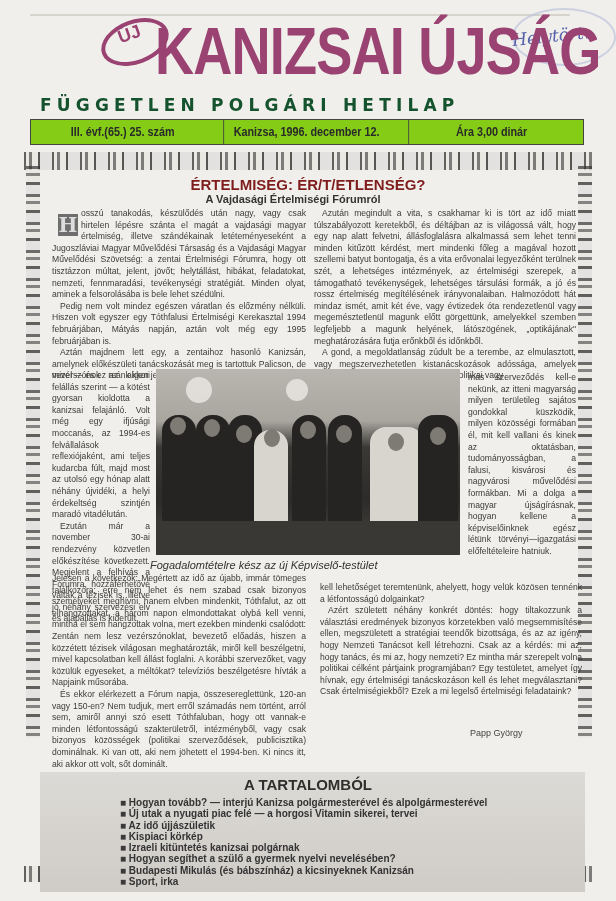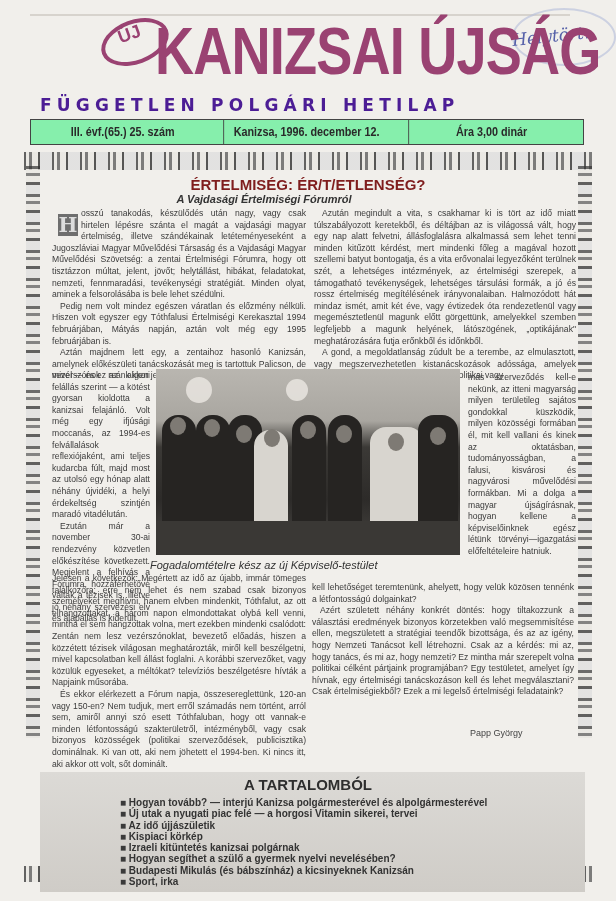--- a/index.html
+++ b/index.html
@@ -3,28 +3,28 @@
 <meta charset="utf-8">
 <style>
   html,body{margin:0;padding:0;}
   body{width:616px;height:901px;background:#f1efeb;position:relative;overflow:hidden;font-family:"Liberation Sans",sans-serif;color:#2a2a2a;}
   .ghost{position:absolute;left:30px;top:14px;width:540px;height:6px;border-top:2px solid #d7d3cd;}
   .stamp{position:absolute;left:512px;top:8px;width:100px;height:54px;border:2px solid #b9c0dc;border-radius:50%;opacity:.65;}
   .sig{position:absolute;left:512px;top:26px;font-family:"DejaVu Serif",serif;font-style:italic;font-size:17px;color:#5560a8;transform:rotate(-6deg);}
   .logo-oval{position:absolute;left:100px;top:20px;width:62px;height:36px;border:4px solid #9a4272;border-radius:50%;transform:rotate(-20deg);}
   .logo-uj{position:absolute;left:118px;top:24px;font-family:"Liberation Sans",sans-serif;font-weight:bold;font-size:18px;color:#9a4272;transform:rotate(-20deg);}
   .mast{position:absolute;left:155px;top:18px;font-family:"Liberation Sans Narrow","Liberation Sans",sans-serif;font-weight:bold;font-size:66px;letter-spacing:-1px;color:#9a4272;transform:scaleX(.82);transform-origin:left top;line-height:1;white-space:nowrap;}
-  .sub{position:absolute;left:40px;top:95px;width:530px;font-family:"DejaVu Sans",sans-serif;font-weight:bold;font-size:17px;letter-spacing:5.2px;color:#4c1d95;white-space:nowrap;}
-  .info{position:absolute;left:30px;top:119px;width:552px;height:24px;border:1.5px solid #444;display:flex;background:#86efac;}
+  .sub{position:absolute;left:40px;top:95px;width:530px;font-family:"DejaVu Sans",sans-serif;font-weight:bold;font-size:17px;letter-spacing:5.2px;color:#14532d;white-space:nowrap;}
+  .info{position:absolute;left:30px;top:119px;width:552px;height:24px;border:1.5px solid #444;display:flex;background:#84cc16;}
   .info div{flex:1;text-align:center;font-weight:bold;font-size:12px;line-height:24px;font-family:"Liberation Sans",sans-serif;transform:scaleX(.9);}
   .info div+div{border-left:1.5px solid #444;}
   .border-h{position:absolute;left:24px;width:568px;height:18px;background:repeating-linear-gradient(90deg,#333 0 2px,#e8e6e1 2px 5px,#555 5px 8px,#e8e6e1 8px 14px,#222 14px 16px,#ddd 16px 28px);opacity:.75;}
   .border-v{position:absolute;top:166px;width:14px;height:572px;background:repeating-linear-gradient(180deg,#333 0 3px,#e8e6e1 3px 7px,#555 7px 10px,#e8e6e1 10px 16px,#222 16px 19px,#ddd 19px 28px);opacity:.7;}
   .title{position:absolute;left:0;width:616px;top:176px;text-align:center;font-weight:bold;font-size:15px;color:#7f1d1d;}
-  .subtitle{position:absolute;left:0;width:528px;top:193px;text-align:center;font-style:italic;font-weight:bold;font-size:11px;color:#333;}
+  .subtitle{position:absolute;left:0;width:528px;top:193px;text-align:center;font-weight:bold;font-size:11px;color:#333;padding-left:29px;}
   .col{position:absolute;font-size:8.6px;line-height:11.6px;text-align:justify;color:#3b3b3b;}
   .col p{margin:0;text-indent:8px;}
   .dropcap{float:left;width:20px;height:22px;background:#6e6e6e;color:#ddd;font-family:"DejaVu Serif",serif;font-weight:bold;font-size:20px;line-height:22px;text-align:center;margin:6px 3px 0 6px;}
   .photo{position:absolute;left:156px;top:369px;width:304px;height:186px;background:linear-gradient(180deg,#b9b6b0 0%,#a9a6a0 28%,#3b3936 42%,#2d2b29 70%,#4a4845 100%);overflow:hidden;}
   .person{position:absolute;bottom:30px;width:34px;height:110px;background:#262422;border-radius:16px 16px 0 0;}
   .person.light{background:#d8d5cf;}
   .head{position:absolute;width:16px;height:18px;border-radius:50%;background:#7e7a74;}
   .caption{position:absolute;left:150px;top:559px;width:320px;font-style:italic;font-size:11px;color:#333;}
   .toc-box{position:absolute;left:40px;top:772px;width:545px;height:120px;background:linear-gradient(180deg,#dcdad6,#cfccc7);}
   .toc-title{position:absolute;left:0;width:616px;top:776px;text-align:center;font-weight:bold;font-size:15px;color:#2e2e2e;}
@@ -77,21 +77,21 @@
 
 <div class="col" style="left:314px;top:208px;width:262px;">
   <p>Azután megindult a vita, s csakhamar ki is tört az idő miatt túlszabályozott keretekből, és déltájban az is világossá vált, hogy egy nap alatt felvetni, állásfoglalásra alkalmassá sem lehet tenni minden kitűzött kérdést, mert mindenki főleg a magával hozott szellemi batyut bontogatja, és a vita erővonalai legyezőként terülnek szét, a lehetséges intézmények, az értelmiségi szerepek, a támogatható tevékenységek, lehetséges társulási formák, a jó és rossz értelmiség megítélésének irányvonalaiban. Halmozódott hát mindaz ismét, amit két éve, vagy évtizedek óta rendezetlenül vagy megemésztetlenül magunk előtt görgettünk, amelyekkel szemben legfeljebb a magunk helyének, látószögének, „optikájának" meghatározására futja erőnkből és időnkből.</p>
   <p>A gond, a megoldatlanság zúdult be a terembe, az elmulasztott, vagy megszervezhetetlen kistanácskozások adóssága, amelyek egyenként járták volna körül, hogy a politikai vagy</p>
 </div>
 
 <div class="col" style="left:468px;top:372px;width:108px;">
   <p style="text-indent:0">más szerveződés kell-e nekünk, az itteni magyarság milyen területileg sajátos gondokkal küszködik, milyen közösségi formában él, mit kell vallani és kinek az oktatásban, tudományosságban, a falusi, kisvárosi és nagyvárosi művelődési formákban. Mi a dolga a magyar újságírásnak, hogyan kellene a képviselőinknek egész létünk törvényi—igazgatási előfeltételeire hatniuk.</p>
 </div>
 
-<div class="col" style="left:312px;top:582px;width:262px;">
+<div class="col" style="left:320px;top:582px;width:262px;">
   <p style="text-indent:0">kell lehetőséget teremtenünk, ahelyett, hogy velük közösen tennénk a létfontosságú dolgainkat?</p>
   <p>Azért született néhány konkrét döntés: hogy tiltakozzunk a választási eredmények bizonyos körzetekben való megsemmisítése ellen, megszületett a stratégiai teendők bizottsága, és az az igény, hogy Nemzeti Tanácsot kell létrehozni. Csak az a kérdés: mi az, hogy tanács, és mi az, hogy nemzeti? Ez mintha már szerepelt volna politikai célként pártjaink programjában? Egy testületet, amelyet így hívnak, egy értelmiségi tanácskozáson kell és lehet megválasztani? Csak értelmiségiekből? Ezek a mi legelső értelmiségi feladataink?</p>
 </div>
 <div class="author">Papp György</div>
 
 <div class="photo">
   <div style="position:absolute;left:30px;top:8px;width:26px;height:26px;border-radius:50%;background:#ece9e3;opacity:.8"></div>
   <div style="position:absolute;left:130px;top:10px;width:22px;height:22px;border-radius:50%;background:#ece9e3;opacity:.8"></div>
   <div class="person" style="left:6px"></div>
     <div class="head" style="left:14px;top:48px"></div>

